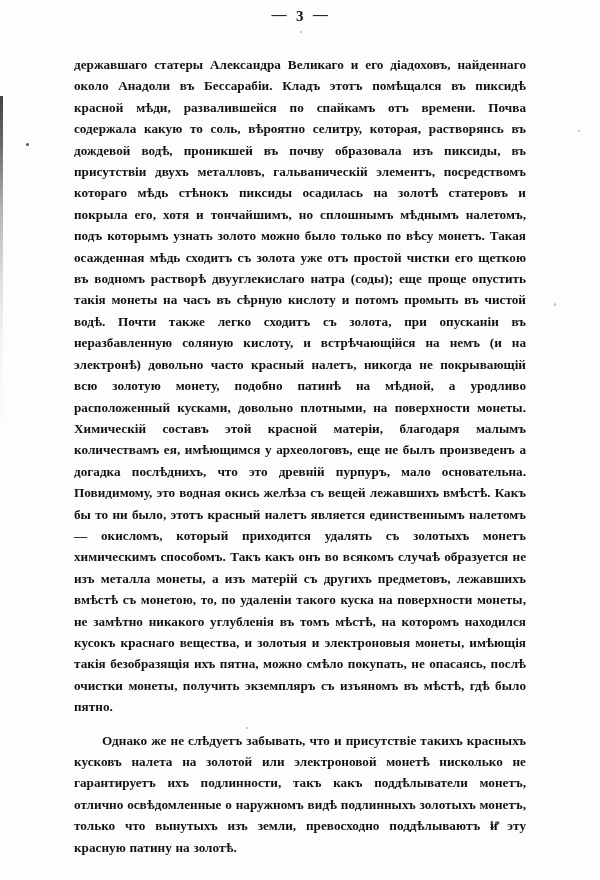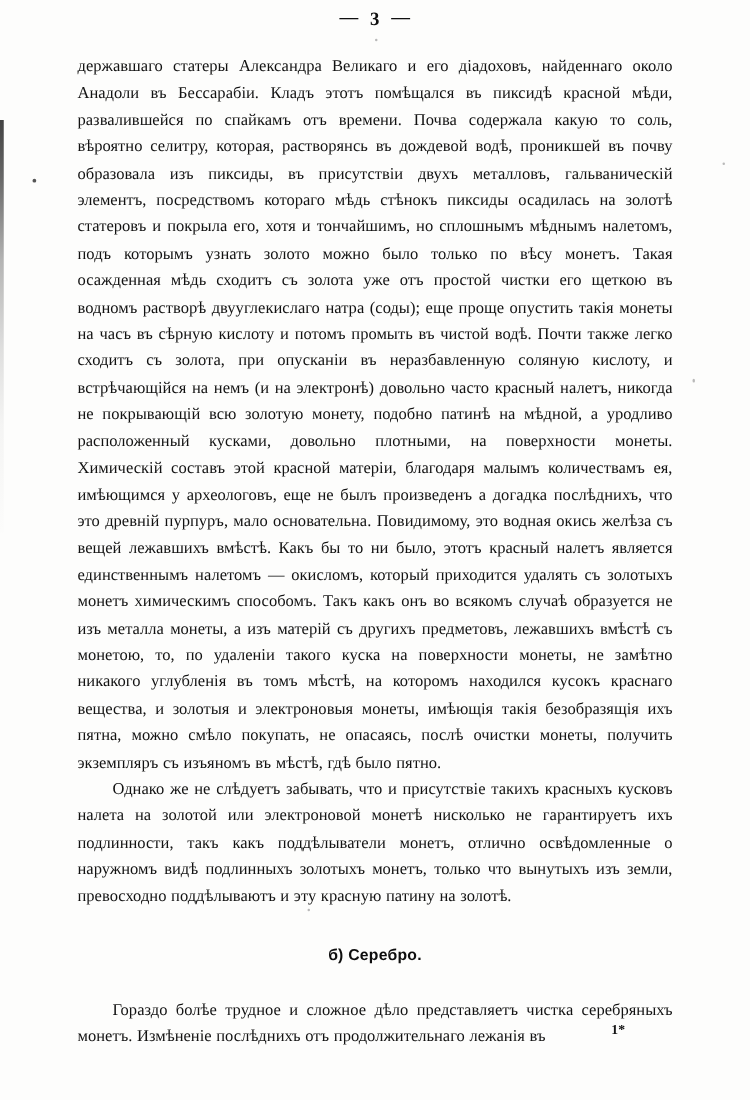--- a/index.html
+++ b/index.html
@@ -59,23 +59,23 @@
   .folio .dash { display: inline-block; padding: 0 9px; transform: translateY(-2px); }
 
   
   .textblock {
     position: absolute;
     left: 62px;
     top: 42px;
     width: 476px;
   }
   p.para {
-    margin: 0;
+    margin: 12px;
     font-family: "Liberation Serif", "DejaVu Serif", serif;
-    font-weight: 400;
+    font-weight: 700;
     font-size: 13.2px;
     line-height: 21.4px;
     text-align: justify;
     text-justify: inter-word;
     letter-spacing: 0.02px;
     word-spacing: 0.4px;
     color: #121212;
     -webkit-font-smoothing: none;
   }
   p.para.indent { text-indent: 28px; }

